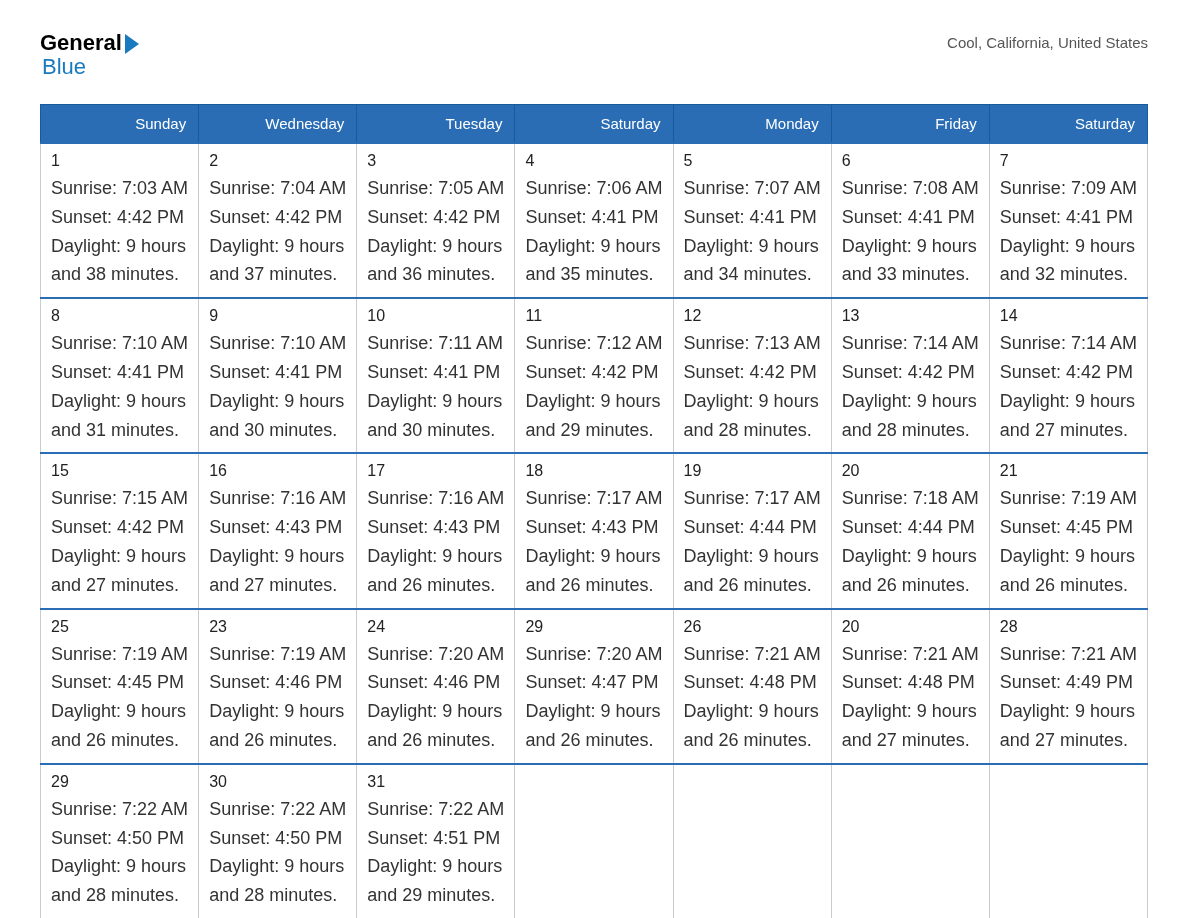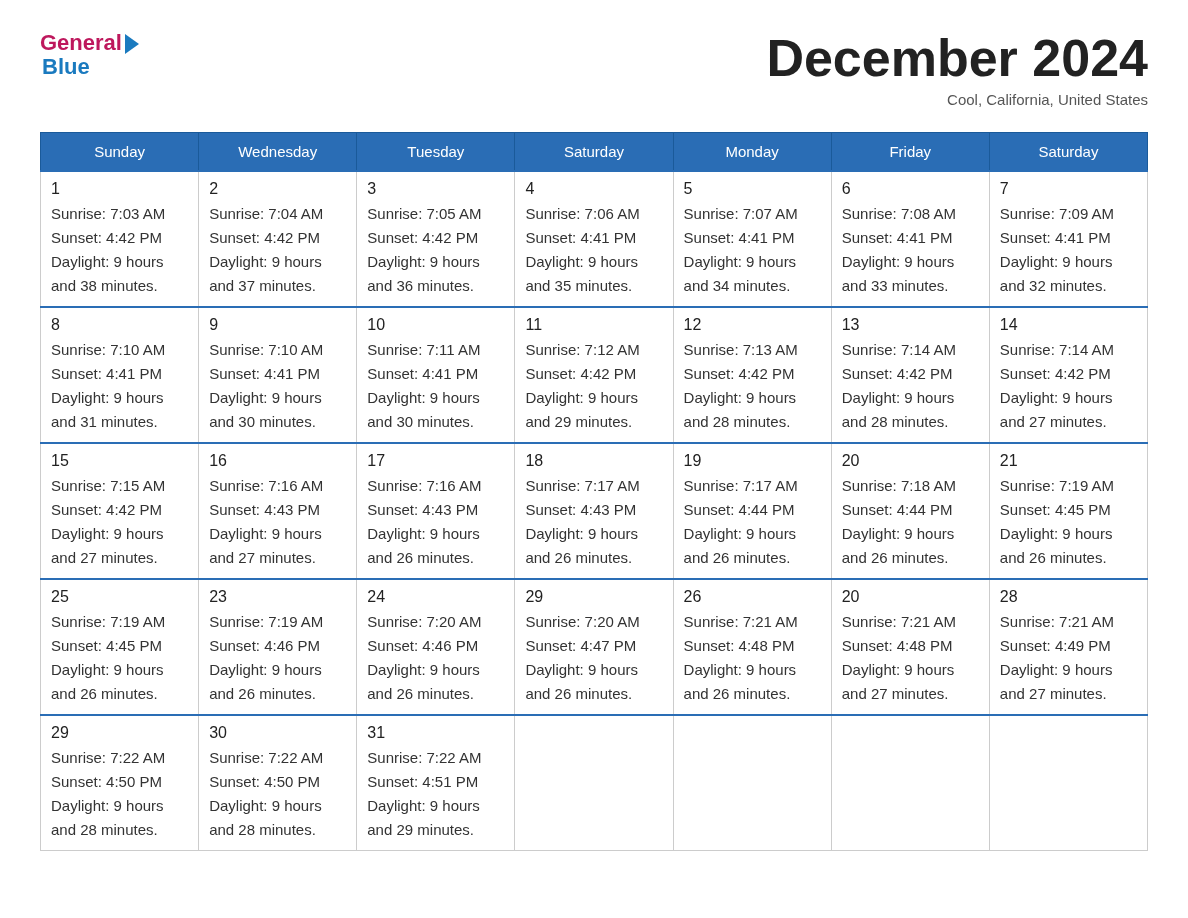--- a/index.html
+++ b/index.html
@@ -25,36 +25,36 @@
     }
 
     .logo-top {
       display: flex;
       align-items: center;
     }
 
     .logo-general {
       font-size: 22px;
       font-weight: bold;
-      color: #be185d;
+      color: #000000;
     }
 
     .logo-triangle {
       width: 0;
       height: 0;
       border-left: 14px solid #1a7abf;
       border-top: 10px solid transparent;
       border-bottom: 10px solid transparent;
       margin-left: 3px;
       margin-top: 2px;
     }
 
     .logo-blue {
       font-size: 22px;
-      font-weight: bold;
+      font-weight: normal;
       color: #1a7abf;
       margin-top: -2px;
       margin-left: 2px;
     }
 
     .title-section {
       text-align: right;
     }
 
     .month-title {
@@ -75,21 +75,21 @@
       border-collapse: collapse;
       border: 1px solid #cccccc;
     }
 
     .calendar-table th {
       background-color: #2a6db5;
       color: #ffffff;
       font-size: 15px;
       font-weight: normal;
       padding: 10px 12px;
-      text-align: center;
+      text-align: right;
       border: 1px solid #1a5a9a;
     }
 
     .calendar-table td {
       vertical-align: top;
       padding: 8px 10px;
       border: 1px solid #cccccc;
       width: calc(100% / 7);
       min-height: 110px;
       font-size: 13px;
@@ -99,21 +99,21 @@
 
     .day-number {
       font-size: 16px;
       font-weight: normal;
       color: #222222;
       display: block;
       margin-bottom: 4px;
     }
 
     .day-info {
-      font-size: 15px;
+      font-size: 18px;
       line-height: 1.6;
       color: #333333;
     }
 
     .empty-cell {
       background: #f9f9f9;
     }
 
     tr.week-row td {
       border-top: 2px solid #2a6db5;
@@ -124,21 +124,20 @@
 
 <div class="header">
   <div class="logo">
     <div class="logo-top">
       <span class="logo-general">General</span>
       <div class="logo-triangle"></div>
     </div>
     <span class="logo-blue">Blue</span>
   </div>
   <div class="title-section">
-    <div class="month-title">December 2024</div>
     <div class="location">Cool, California, United States</div>
   </div>
 </div>
 
 <table class="calendar-table">
   <thead>
     <tr>
     <th>Sunday</th>
         <th>Wednesday</th>
         <th>Tuesday</th>

